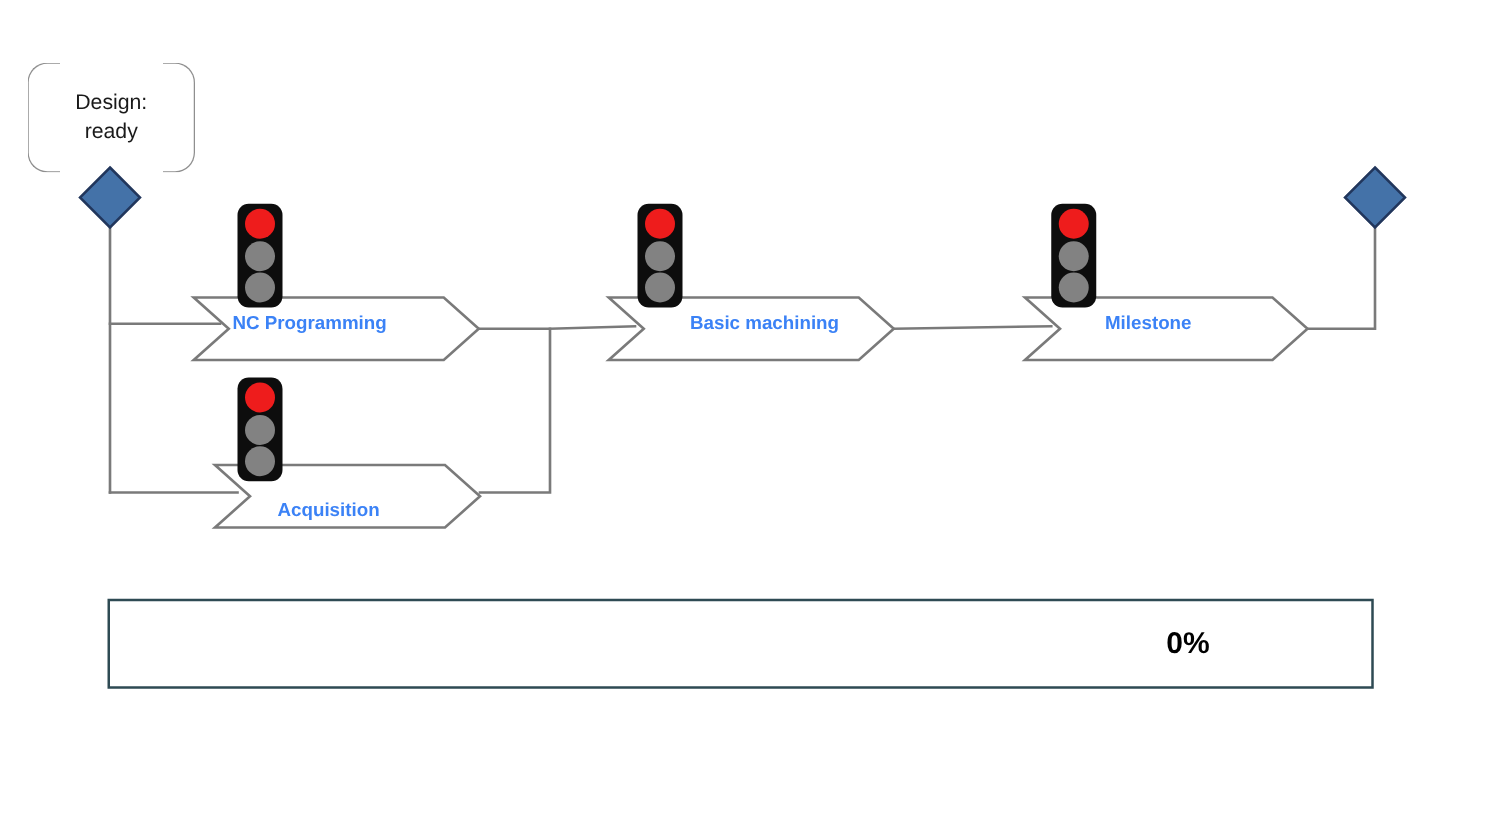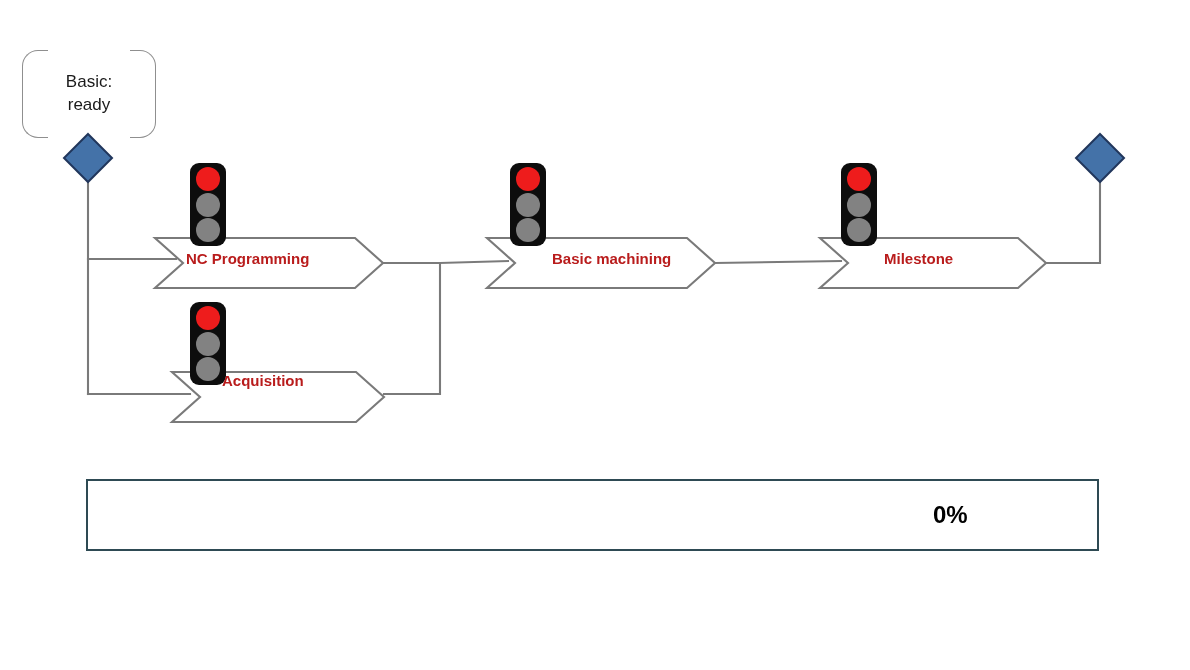--- a/index.html
+++ b/index.html
@@ -87,21 +87,21 @@
     border-radius: 50%;
     background: #828282;
   }
   .traffic-light .lamp.red {
     background: #ee1c1c;
   }
 
   
   .chev-label {
     position: absolute;
-    color: #b91c1c;
+    color: #3b82f6;
     font-size: 15px;
     font-weight: bold;
     white-space: nowrap;
   }
 
   
   #progress-bar {
     position: absolute;
     left: 86px;
     top: 479px;
@@ -163,38 +163,38 @@
 
     <g id="diamonds">
         <polygon points="88,134 112,158 88,182 64,158" fill="#4472a8" stroke="#21365c" stroke-width="2"></polygon>
         <polygon points="1100,134 1124,158 1100,182 1076,158" fill="#4472a8" stroke="#21365c" stroke-width="2"></polygon>
       </g>
   </svg>
 
   <div class="callout" style="left:22px; top:50px; width:134px; height:88px;">
     <div class="bracket left"></div>
     <div class="bracket right"></div>
-    <div class="callout-text">Basic:
+    <div class="callout-text">Design:
 ready</div>
   </div>
 
 
   <div id="overlays">
       <div class="traffic-light" style="left: 190px; top: 163px;">
         <div class="lamp red"></div>
         <div class="lamp"></div>
         <div class="lamp"></div>
       </div>
       <div class="chev-label" style="left: 186px; top: 250px;">NC Programming</div>
       <div class="traffic-light" style="left: 190px; top: 302px;">
         <div class="lamp red"></div>
         <div class="lamp"></div>
         <div class="lamp"></div>
       </div>
-      <div class="chev-label" style="left: 222px; top: 372px;">Acquisition</div>
+      <div class="chev-label" style="left: 222px; top: 400px;">Acquisition</div>
       <div class="traffic-light" style="left: 510px; top: 163px;">
         <div class="lamp red"></div>
         <div class="lamp"></div>
         <div class="lamp"></div>
       </div>
       <div class="chev-label" style="left: 552px; top: 250px;">Basic machining</div>
       <div class="traffic-light" style="left: 841px; top: 163px;">
         <div class="lamp red"></div>
         <div class="lamp"></div>
         <div class="lamp"></div>

